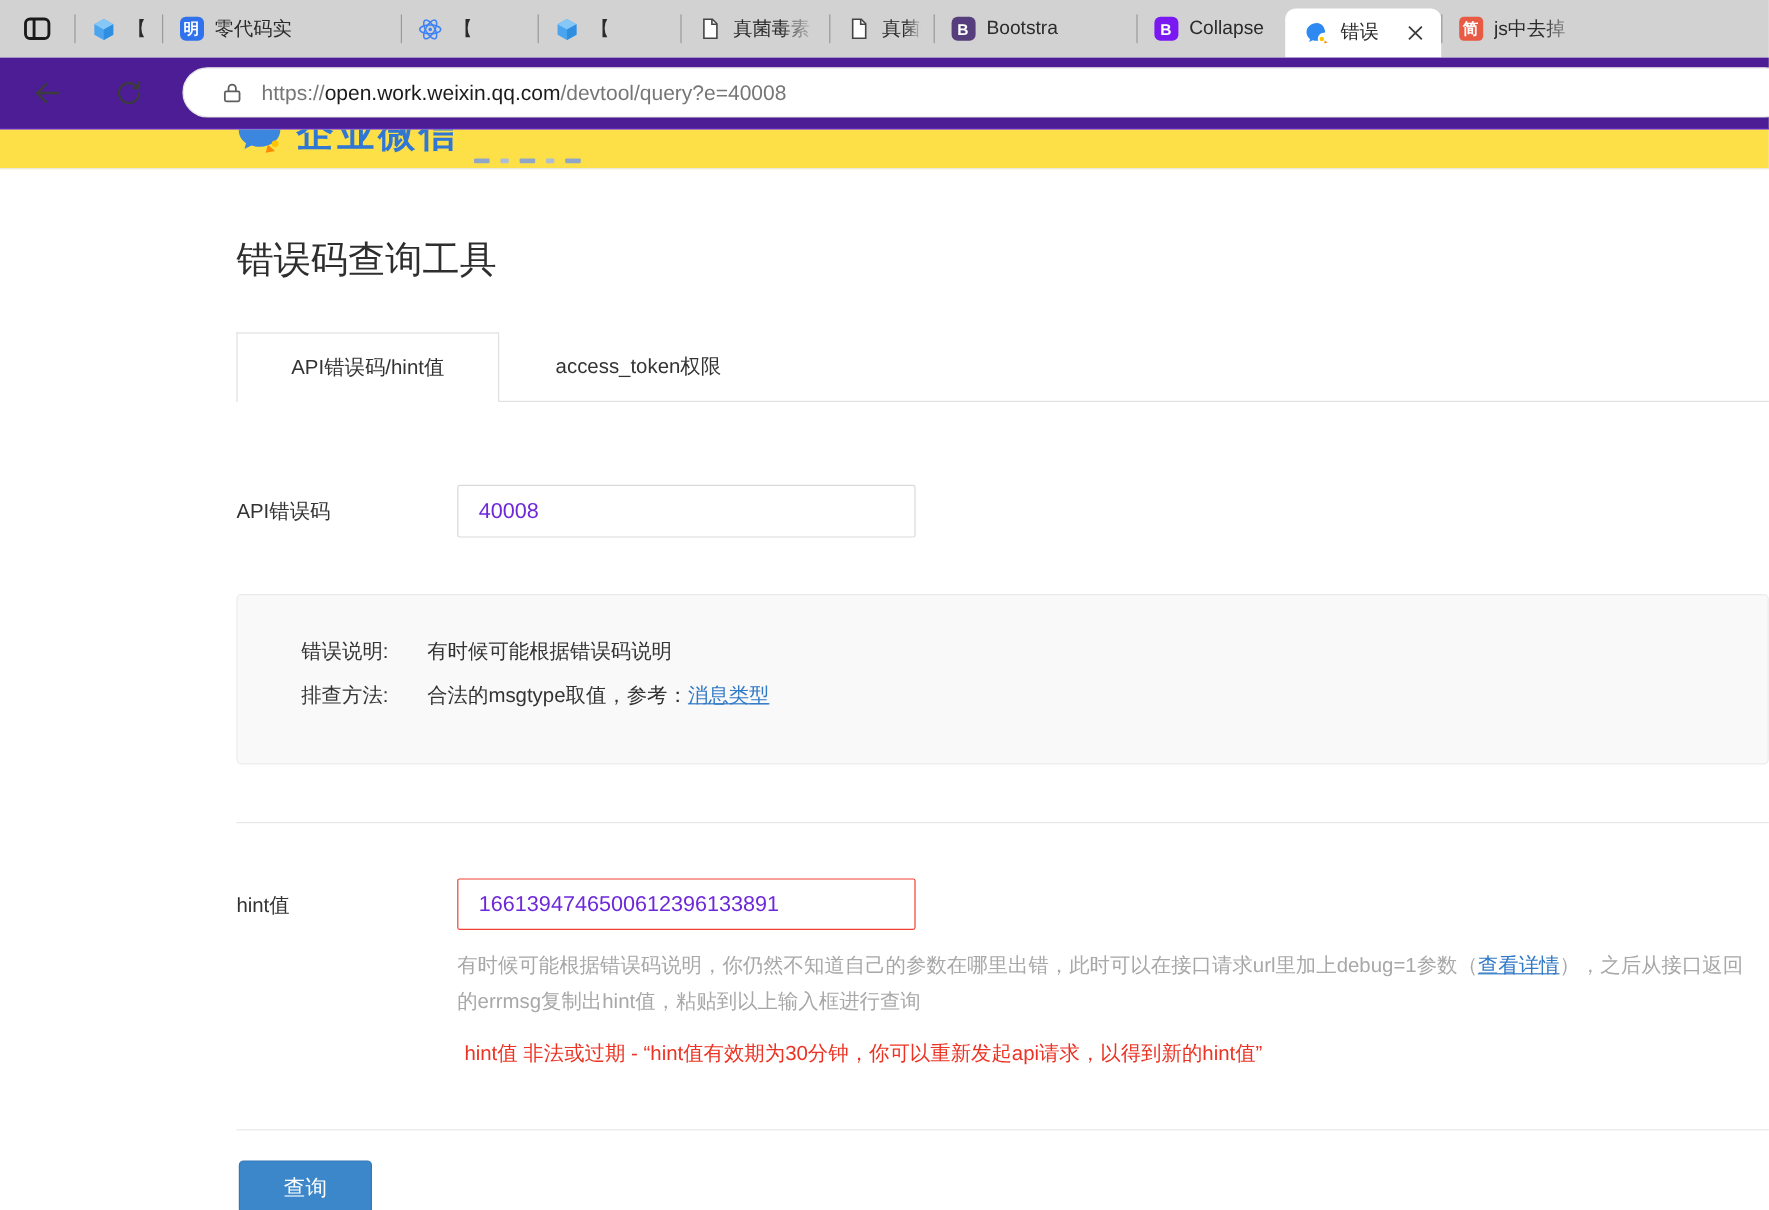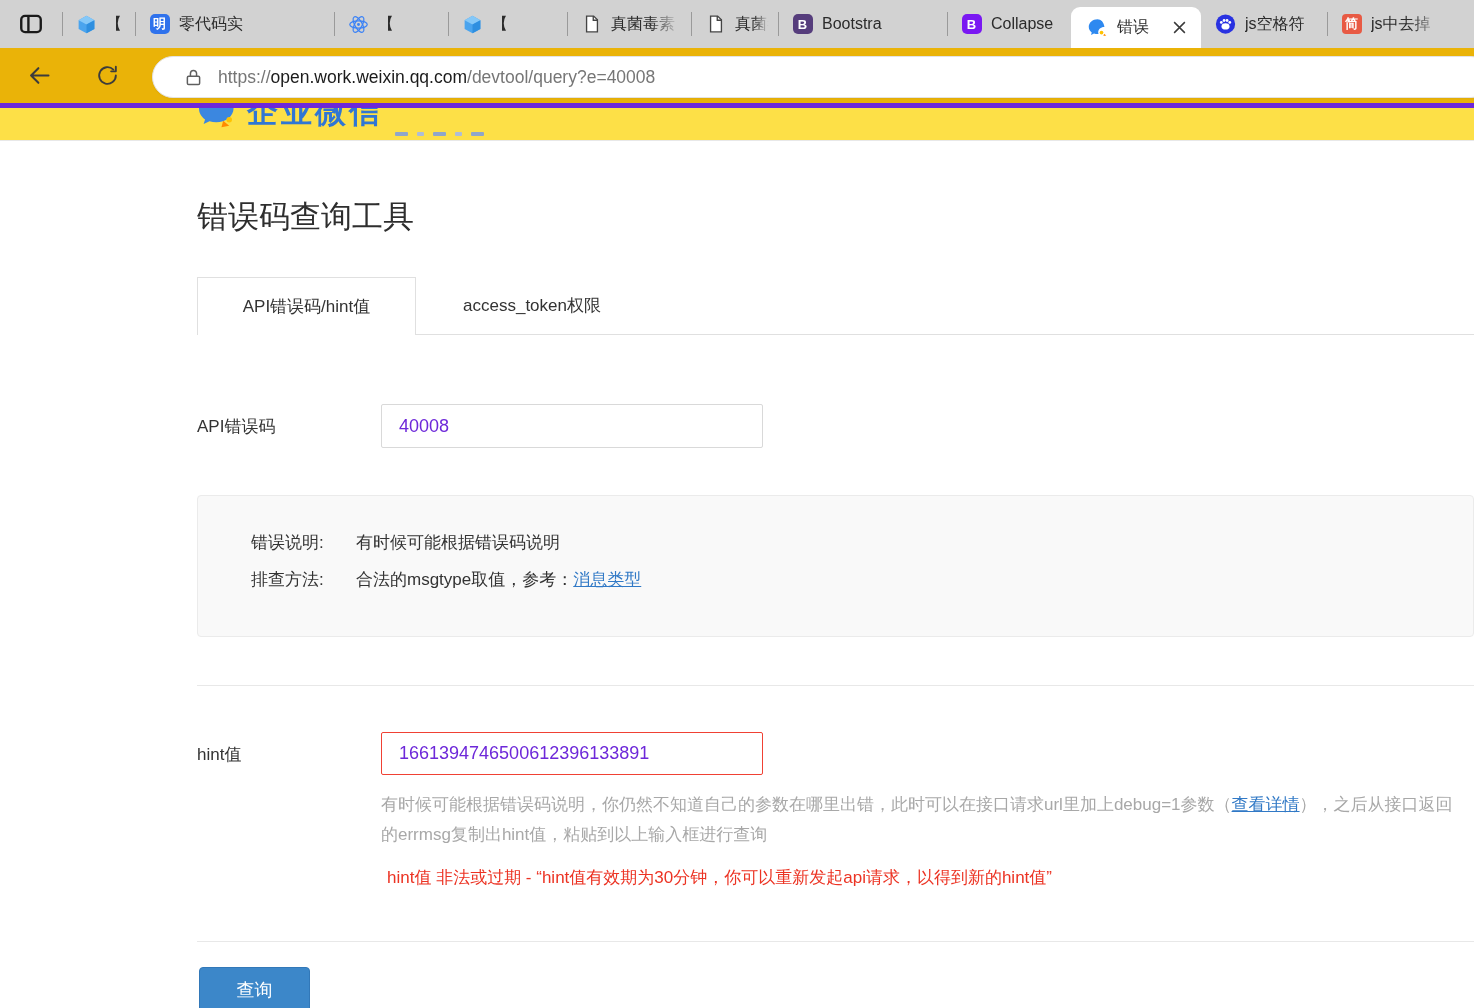--- a/index.html
+++ b/index.html
@@ -23,22 +23,22 @@
              justify-content:center; }
   .icon-badge { width:20px; height:20px; border-radius:4px; color:#fff; font-size:13px;
                 font-weight:bold; display:flex; align-items:center; justify-content:center; }
   .badge-ming { background:#2f72ec; border-radius:5px; }
   .badge-bs1 { background:#563d7c; border-radius:5px; }
   .badge-bs2 { background:#7a18f2; border-radius:5px; }
   .badge-jian { background:#e85a44; border-radius:4px; }
   .closex { margin-left:14px; display:flex; align-items:center; }
 
   
-  .toolbar { position:absolute; left:0; top:48px; width:1474px; height:60px; background:#eab308;
-             border-bottom:5px solid #6d28d9; display:flex; align-items:center; }
+  .toolbar { position:absolute; left:0; top:48px; width:1474px; height:60px; background:#4c1d95;
+             border-bottom:1px solid #6d28d9; display:flex; align-items:center; }
   .nav-btn { width:34px; height:34px; display:flex; align-items:center; justify-content:center; }
   .back-btn { margin-left:22px; }
   .refresh-btn { margin-left:34px; }
   .addressbar { position:absolute; left:152px; top:8px; width:1340px; height:42px;
                 background:#fff; border:1px solid #e3e3e3; border-radius:21px;
                 display:flex; align-items:center; box-shadow:0 1px 2px rgba(0,0,0,0.04); }
   .lock { margin-left:30px; margin-right:14px; display:flex; }
   .url { font-size:17.5px; white-space:nowrap; }
   .url .dim { color:#767676; }
   .url .host { color:#1b1b1b; }
@@ -198,33 +198,20 @@
       </svg>
     </span>
     <span class="title">错误</span>
     <span class="closex">
       <svg width="15" height="15" viewBox="0 0 14 14">
         <path d="M2 2l10 10M12 2L2 12" stroke="#3a3a3a" stroke-width="1.4"></path>
       </svg>
     </span>
   </div>
 
-  <div class="btab" style="width:126px; padding-left:14px">
-    <span class="favicon">
-      <svg width="22" height="22" viewBox="0 0 24 24">
-        <circle cx="12" cy="12" r="11" fill="#2932e1"></circle>
-        <ellipse cx="12" cy="14.8" rx="4.6" ry="3.6" fill="#fff"></ellipse>
-        <circle cx="7.2" cy="10.2" r="1.6" fill="#fff"></circle>
-        <circle cx="10.4" cy="8" r="1.6" fill="#fff"></circle>
-        <circle cx="13.8" cy="8" r="1.6" fill="#fff"></circle>
-        <circle cx="16.9" cy="10.2" r="1.6" fill="#fff"></circle>
-      </svg>
-    </span>
-    <span class="title">js空格符</span>
-  </div>
   <div class="vdiv"></div>
 
   <div class="btab" style="width:126px">
     <span class="favicon">
       <span class="icon-badge badge-jian">简</span>
     </span>
     <span class="title fade">js中去掉</span>
   </div>
 </div>
 

